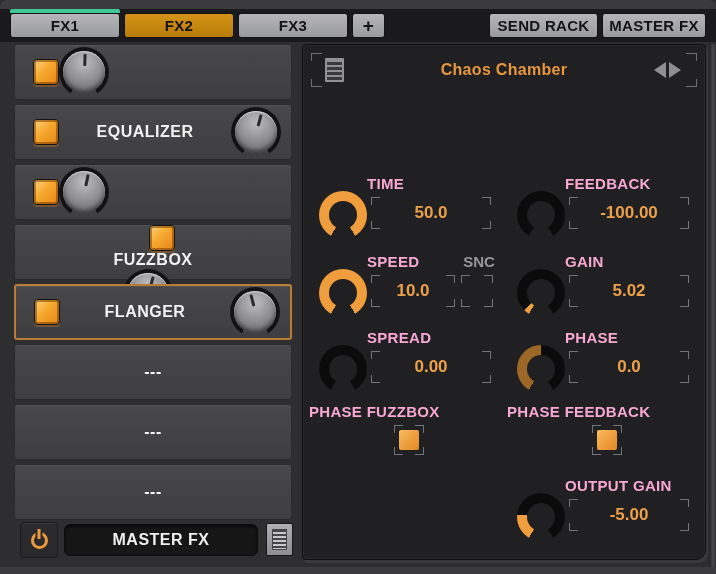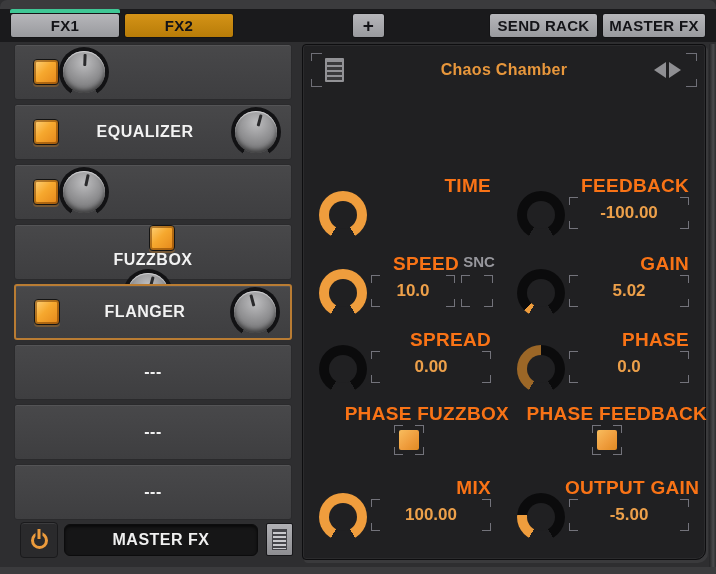--- a/index.html
+++ b/index.html
@@ -84,22 +84,22 @@
         linear-gradient(var(--bc),var(--bc)) right top/1px 8px no-repeat,
         linear-gradient(var(--bc),var(--bc)) left bottom/9px 1px no-repeat,
         linear-gradient(var(--bc),var(--bc)) left bottom/1px 8px no-repeat,
         linear-gradient(var(--bc),var(--bc)) right bottom/9px 1px no-repeat,
         linear-gradient(var(--bc),var(--bc)) right bottom/1px 8px no-repeat;}
 
   
   .prow{position:absolute;left:0;width:404px;height:76px;}
   .pcell{position:absolute;top:0;width:200px;height:76px;}
   .pcell.lft{left:6px;}  .pcell.rgt{left:204px;}
-  .plabel{position:absolute;left:58px;top:2px;width:124px;text-align:right;color:#f97316;
-        font-weight:bold;font-size:19px;letter-spacing:.3px;white-space:nowrap;}
+  .plabel{position:absolute;left:58px;top:2px;width:124px;text-align:left;color:#f9a8d4;
+        font-weight:bold;font-size:15px;letter-spacing:.3px;white-space:nowrap;}
   .plabel.wide{left:0px;width:200px;}
   .plabel.narrow{left:58px;width:92px;}
   .snc-label{position:absolute;left:150px;top:2px;width:40px;text-align:center;color:#97979d;font-weight:bold;font-size:15px;}
   .pknob{position:absolute;left:10px;top:18px;width:48px;height:48px;border-radius:50%;
         background:conic-gradient(from 210deg,var(--c,#ef9d3d) 0 var(--f,0deg),#0b0b0c var(--f,0deg) 300deg,transparent 300deg 360deg);}
   .pknob::after{content:"";position:absolute;inset:10px;border-radius:50%;background:#202022;}
   .pvalue{position:absolute;left:62px;top:24px;width:120px;height:32px;line-height:32px;text-align:center;
         color:#eda04a;font-weight:bold;font-size:17px;}
   .pvalue.narrow{width:84px;}
   .snc-box{position:absolute;left:152px;top:24px;width:32px;height:32px;}
@@ -114,20 +114,21 @@
 <body>
 
 <div id="stage">
 
   <div class="top-strip"></div>
 
   <div class="tabbar">
     <div class="tab-indicator"></div>
     <div class="tab" style="left:10px;width:110px;">FX1</div>
     <div class="tab selected" style="left:124px;width:110px;">FX2</div>
+    <div class="tab" style="left:238px;width:110px;">FX3</div>
     <div class="tab" style="left:352px;width:33px;font-size:19px;">+</div>
     <div class="tab" style="left:489px;width:109px;">SEND RACK</div>
     <div class="tab" style="left:602px;width:104px;">MASTER FX</div>
   </div>
 
   <div class="slot" style="top:44px;">
     <span class="toggle"></span>
     <span class="lknob" style="--a: 2deg;">
         <span class="ring"></span>
         <span class="cap">
@@ -201,20 +202,21 @@
         <span class="tri tri-l"></span>
         <span class="tri tri-r"></span>
       </div>
       <span class="hbr hbr-r"></span>
     </div>
 
     <div class="prow" style="top:128px;">
       <div class="pcell lft">
         <div class="plabel">TIME</div>
         <div class="pknob" style="--f: 300deg; --c: #ef9d3d;"></div>
+        <div class="pvalue cb">50.0</div>
       </div>
       <div class="pcell rgt">
         <div class="plabel">FEEDBACK</div>
         <div class="pknob" style="--f: 0deg; --c: #ef9d3d;"></div>
         <div class="pvalue cb">-100.00</div>
       </div>
     </div>
 
     <div class="prow" style="top:206px;">
       <div class="pcell lft">
@@ -253,25 +255,20 @@
       </div>
       <div class="pcell rgt">
         <div class="plabel wide">PHASE FEEDBACK</div>
         <div class="pcheck cb">
             <span class="sq"></span>
           </div>
       </div>
     </div>
 
     <div class="prow" style="top:430px;">
-      <div class="pcell lft">
-        <div class="plabel">MIX</div>
-        <div class="pknob" style="--f: 300deg; --c: #ef9d3d;"></div>
-        <div class="pvalue cb">100.00</div>
-      </div>
       <div class="pcell rgt">
         <div class="plabel">OUTPUT GAIN</div>
         <div class="pknob" style="--f: 66deg; --c: #ef9d3d;"></div>
         <div class="pvalue cb">-5.00</div>
       </div>
     </div>
   </div>
 
   <div class="right-edge"></div>
   <div class="bottom-strip"></div>

